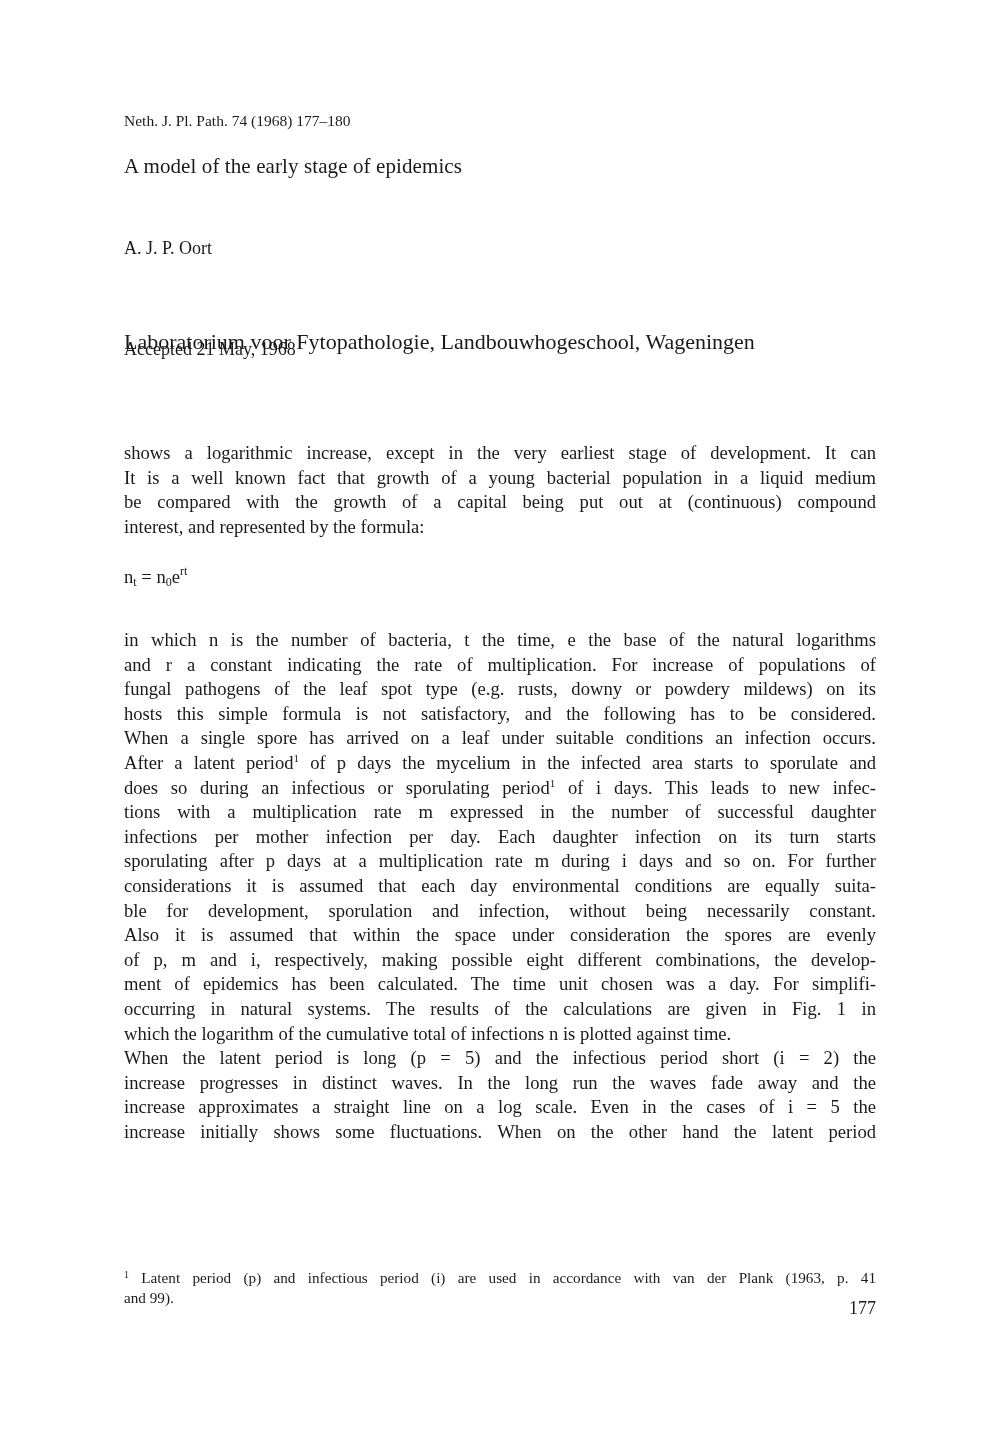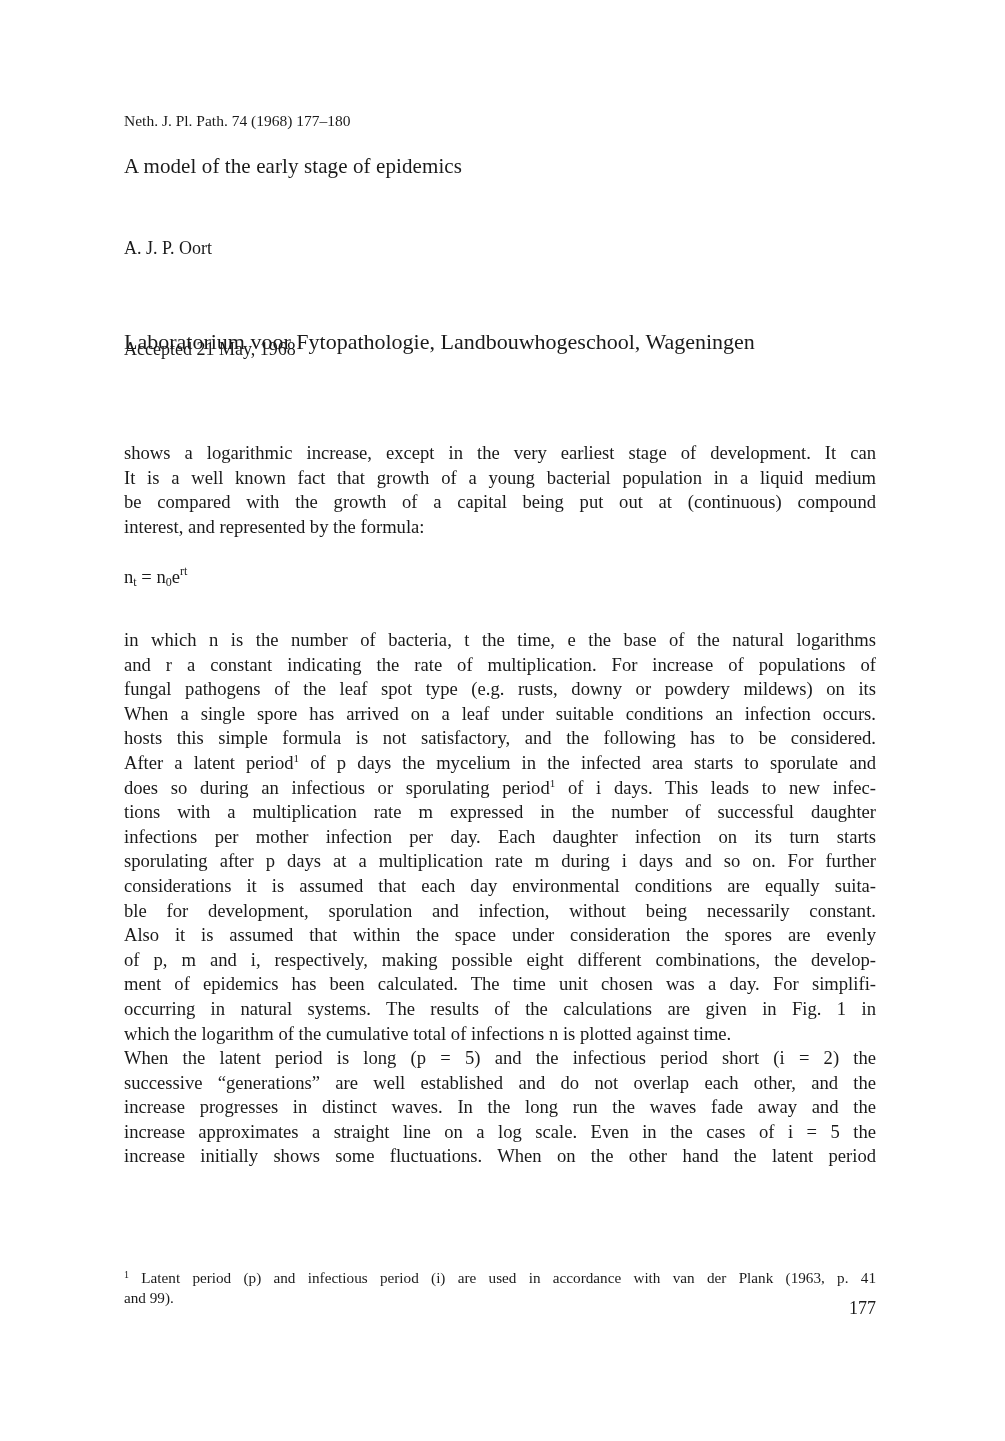--- a/index.html
+++ b/index.html
@@ -120,36 +120,35 @@
   <div class="formula">
     <span>n</span><sub>t</sub>
     <span>=</span>
     <span>n</span><sub>0</sub><span>e</span><sup>rt</sup>
   </div>
 
   <div class="para p2">
     <span class="line">in which n is the number of bacteria, t the time, e the base of the natural logarithms</span>
     <span class="line">and r a constant indicating the rate of multiplication. For increase of populations of</span>
     <span class="line">fungal pathogens of the leaf spot type (e.g. rusts, downy or powdery mildews) on its</span>
+    <span class="line">hosts this simple formula is not satisfactory, and the following has to be considered.</span>
     <span class="line">When a single spore has arrived on a leaf under suitable conditions an infection occurs.</span>
-    <span class="line">hosts this simple formula is not satisfactory, and the following has to be considered.</span>
     <span class="line"><span>After a latent period</span><sup class="fn">1</sup><span> of p days the mycelium in the infected area starts to sporulate and</span></span>
     <span class="line"><span>does so during an infectious or sporulating period</span><sup class="fn">1</sup><span> of i days. This leads to new infec-</span></span>
     <span class="line">tions with a multiplication rate m expressed in the number of successful daughter</span>
     <span class="line">infections per mother infection per day. Each daughter infection on its turn starts</span>
     <span class="line">sporulating after p days at a multiplication rate m during i days and so on. For further</span>
     <span class="line">considerations it is assumed that each day environmental conditions are equally suita-</span>
     <span class="line">ble for development, sporulation and infection, without being necessarily constant.</span>
     <span class="line">Also it is assumed that within the space under consideration the spores are evenly</span>
     <span class="line">of p, m and i, respectively, making possible eight different combinations, the develop-</span>
     <span class="line">ment of epidemics has been calculated. The time unit chosen was a day. For simplifi-</span>
     <span class="line">occurring in natural systems. The results of the calculations are given in Fig. 1 in</span>
     <span class="line last">which the logarithm of the cumulative total of infections n is plotted against time.</span>
     <span class="line">When the latent period is long (p = 5) and the infectious period short (i = 2) the</span>
-    <span class="line">successive “generations” are well established and do not overlap each other, and the</span>
     <span class="line">increase progresses in distinct waves. In the long run the waves fade away and the</span>
     <span class="line">increase approximates a straight line on a log scale. Even in the cases of i = 5 the</span>
     <span class="line">increase initially shows some fluctuations. When on the other hand the latent period</span>
   </div>
 
   <div class="footnote">
     <span class="line"><sup>1</sup><span> Latent period (p) and infectious period (i) are used in accordance with van der Plank (1963, p. 41</span></span>
     <span class="line last">and 99).</span>
   </div>
 

